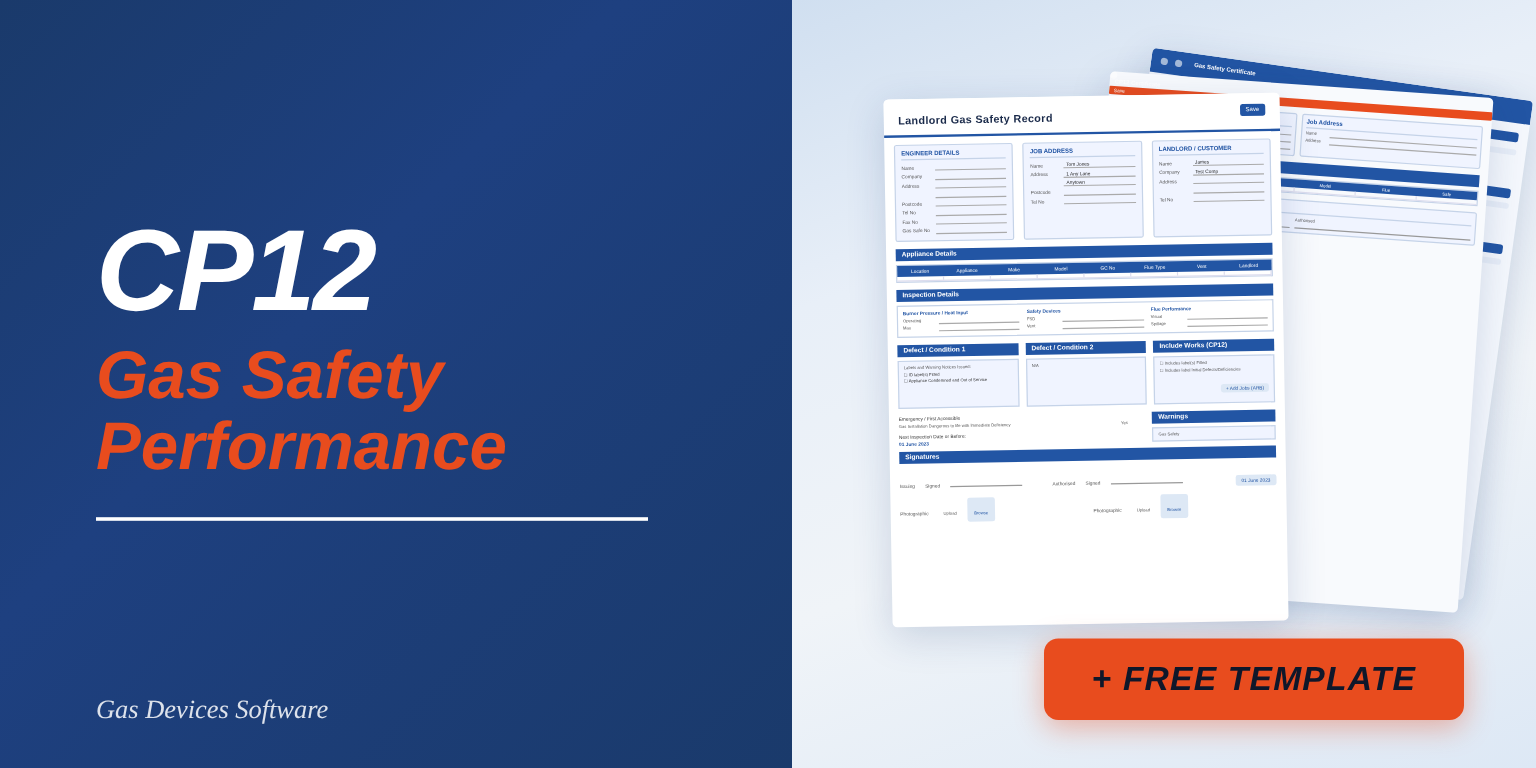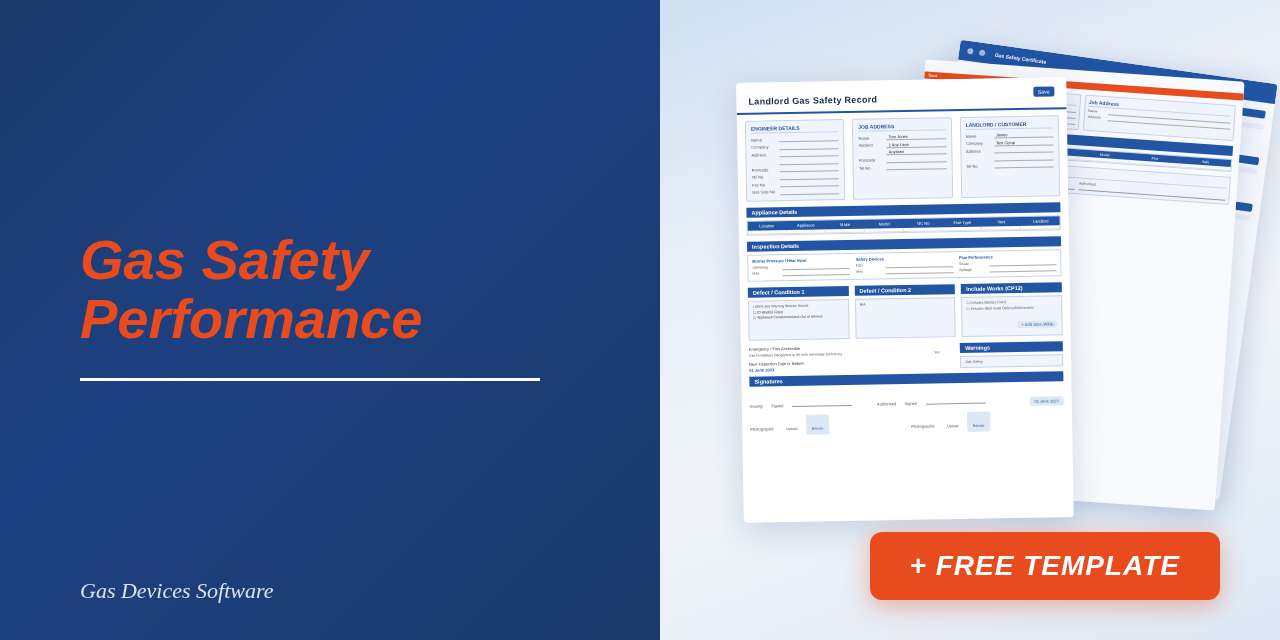--- a/index.html
+++ b/index.html
@@ -254,21 +254,21 @@
       flex: 1;
       border-right: 0.5px solid #dde;
     }
 
     
     .free-template-btn {
       position: absolute;
       bottom: 40px;
       right: 60px;
       background: #e84c1e;
-      color: #ffffff;
+      color: #0f172a;
       font-size: 28px;
       font-weight: 900;
       font-style: italic;
       padding: 18px 40px;
       border-radius: 12px;
       z-index: 10;
       box-shadow: 0 6px 24px rgba(232,76,30,0.4);
       white-space: nowrap;
       cursor: pointer;
       letter-spacing: 1px;
@@ -304,20 +304,21 @@
       border-radius: 2px;
       margin: 8px 8px 4px;
     }
   </style>
 </head>
 <body>
 
 <div class="banner">
 
   <div class="left-panel">
+    <div class="cp12-title">CP12</div>
     <div class="subtitle">
       <span>Gas Safety Performance</span>
     </div>
     <div class="divider"></div>
     <div class="brand-name">Gas Devices Software</div>
   </div>
 
   <div class="right-panel">
 
     <div class="doc-stack">

